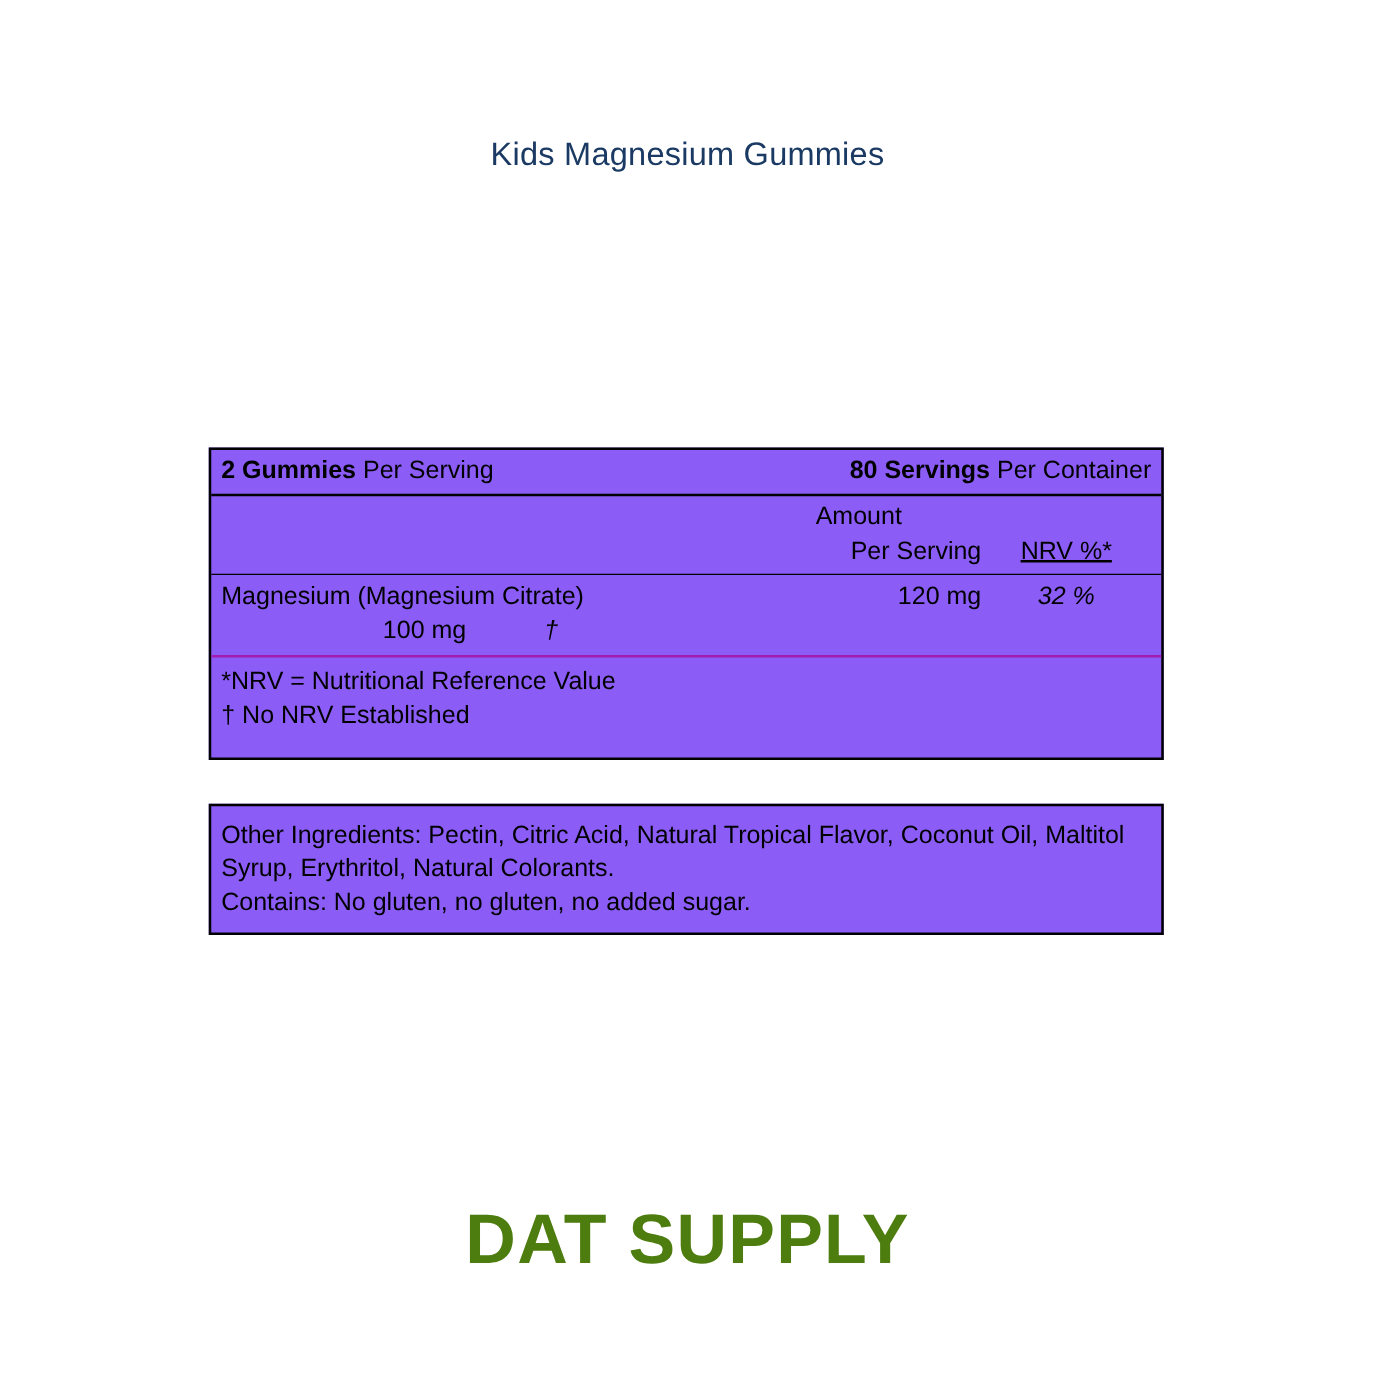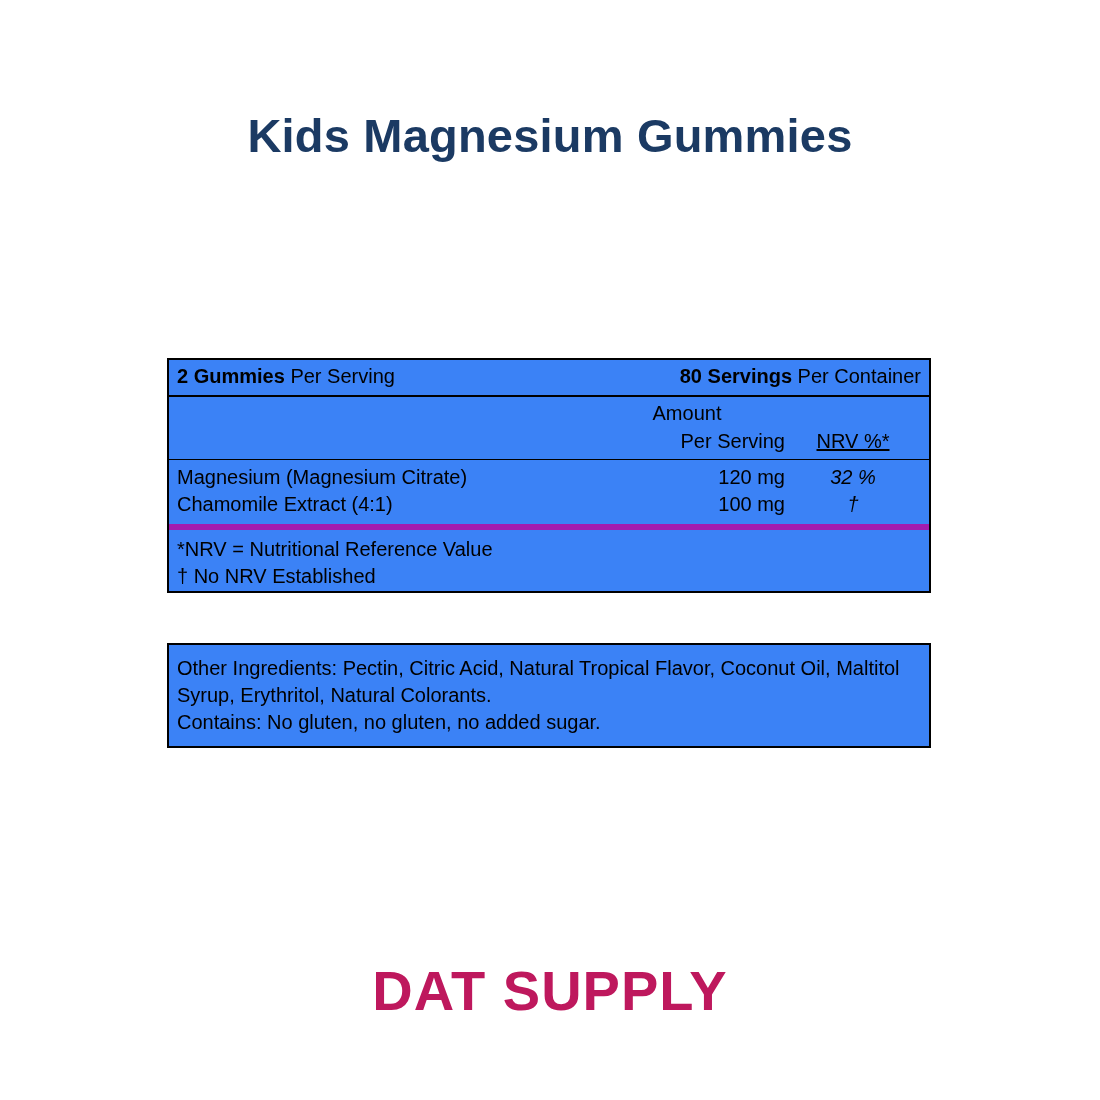--- a/index.html
+++ b/index.html
@@ -15,33 +15,33 @@
     position: relative;
     overflow: hidden;
   }
 
   .product-title {
     position: absolute;
     top: 108px;
     left: 0;
     width: 1100px;
     text-align: center;
-    font-size: 47px;
-    font-weight: bold;
+    font-size: 26px;
+    font-weight: normal;
     color: #1b3a63;
     letter-spacing: 0.2px;
   }
 
   .panel {
     position: absolute;
     left: 167px;
     width: 764px;
     box-sizing: border-box;
     border: 2px solid #000;
-    background: #3b82f6;
+    background: #8b5cf6;
   }
 
   
   .facts-panel {
     top: 358px;
   }
 
   .facts-row {
     display: flex;
     align-items: baseline;
@@ -78,63 +78,63 @@
     width: 196px;
     text-align: right;
   }
   .amount-head .line2 .nrv {
     width: 136px;
     text-align: center;
     text-decoration: underline;
   }
 
   .nutrient-block {
-    border-bottom: 6px solid #a21caf;
+    border-bottom: 2px solid #a21caf;
     padding: 4px 8px 6px 8px;
   }
   .nutrient-row {
     display: flex;
     align-items: baseline;
     font-size: 20px;
     padding: 2px 0;
   }
   .nutrient-row .name { flex: 1; }
   .nutrient-row .amt {
     width: 196px;
     text-align: right;
   }
   .nutrient-row .pct {
     width: 136px;
     text-align: center;
     font-style: italic;
   }
 
   .footnotes {
-    padding: 6px 8px 1px 8px;
+    padding: 6px 8px 20px 8px;
     font-size: 20px;
   }
   .footnotes div { padding: 2px 0; }
 
   
   .other-panel {
     top: 643px;
     padding: 10px 8px 10px 8px;
     font-size: 20px;
     line-height: 1.35;
   }
 
   .brand {
     position: absolute;
     top: 958px;
     left: 0;
     width: 1100px;
     text-align: center;
     font-size: 56px;
     font-weight: bold;
-    color: #be185d;
+    color: #4d7c0f;
     letter-spacing: 1px;
   }
 </style>
 </head>
 <body>
 
 <div class="product-title">Kids Magnesium Gummies</div>
 
 <div class="panel facts-panel">
 
@@ -158,21 +158,20 @@
     </div>
   </div>
 
   <div class="nutrient-block">
     <div class="nutrient-row">
       <span class="name">Magnesium (Magnesium Citrate)</span>
       <span class="amt">120 mg</span>
       <span class="pct">32 %</span>
     </div>
     <div class="nutrient-row">
-      <span class="name">Chamomile Extract (4:1)</span>
       <span class="amt">100 mg</span>
       <span class="pct">†</span>
     </div>
   </div>
 
   <div class="footnotes">
     <div>*NRV = Nutritional Reference Value</div>
     <div>† No NRV Established</div>
   </div>
 

